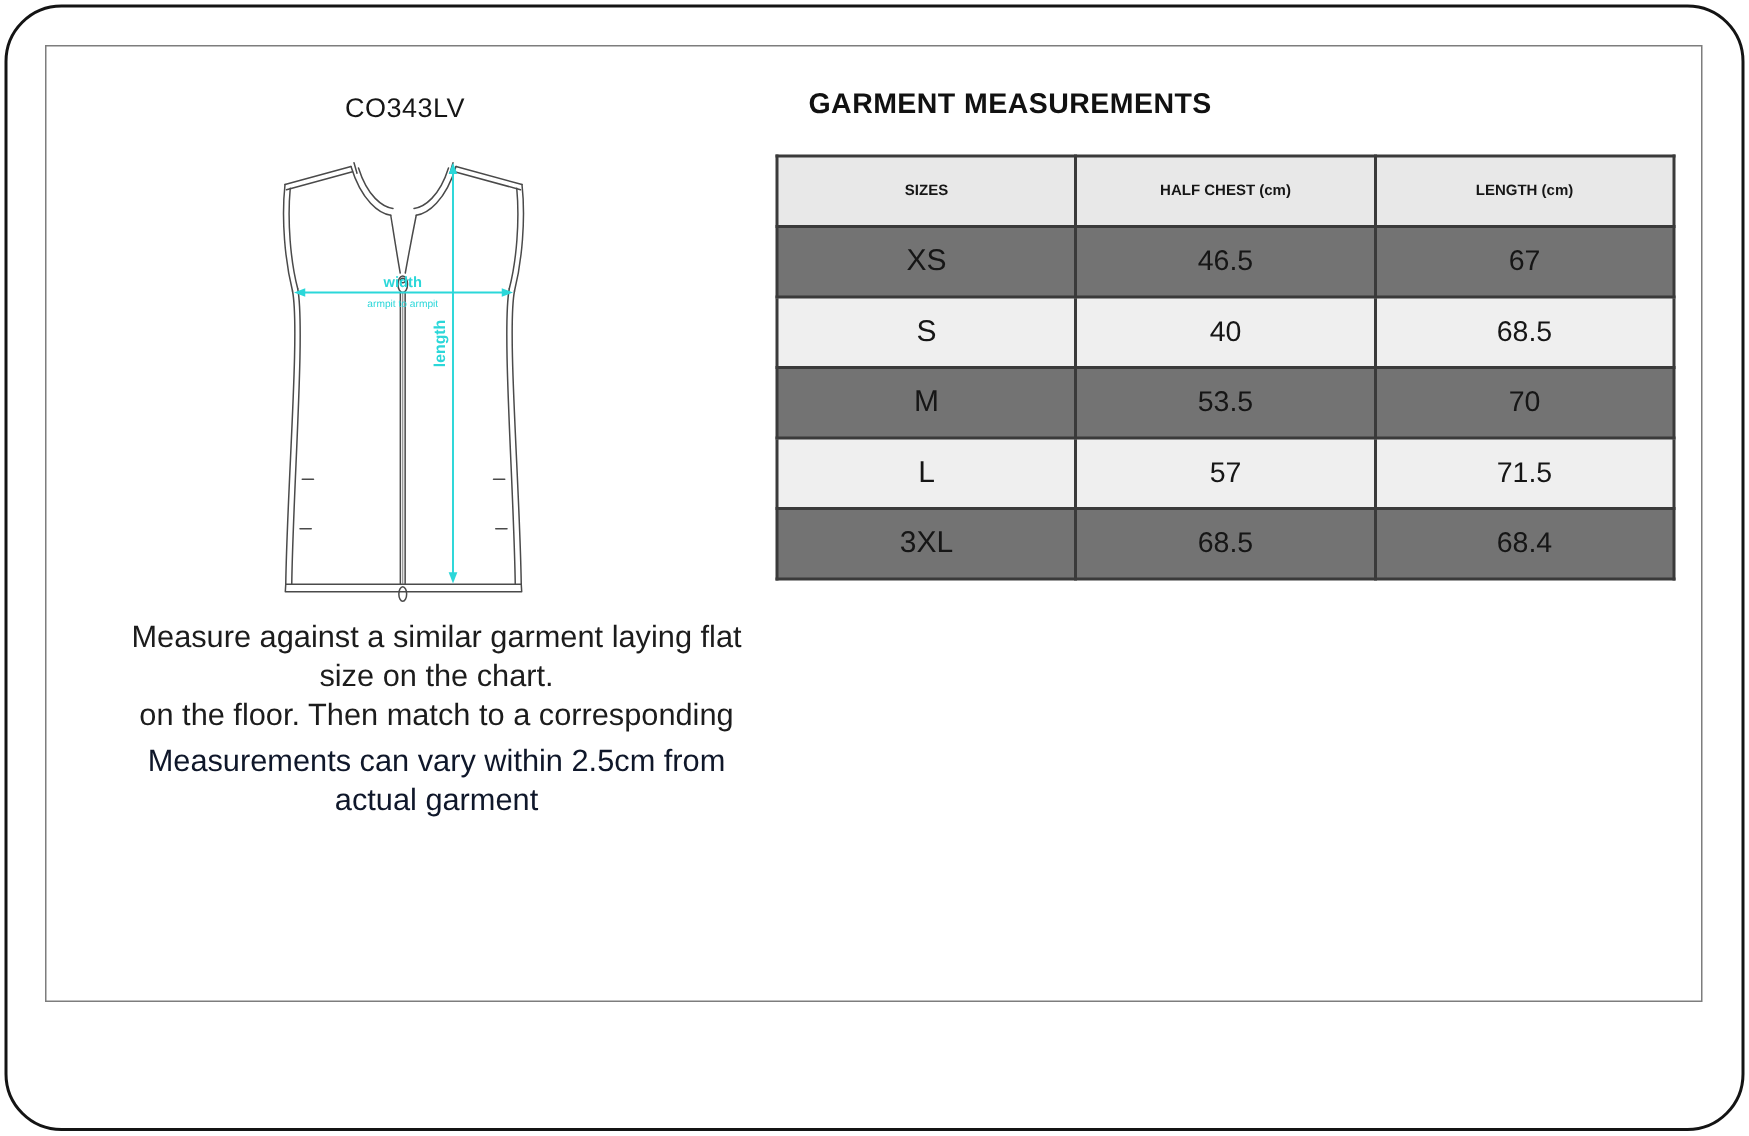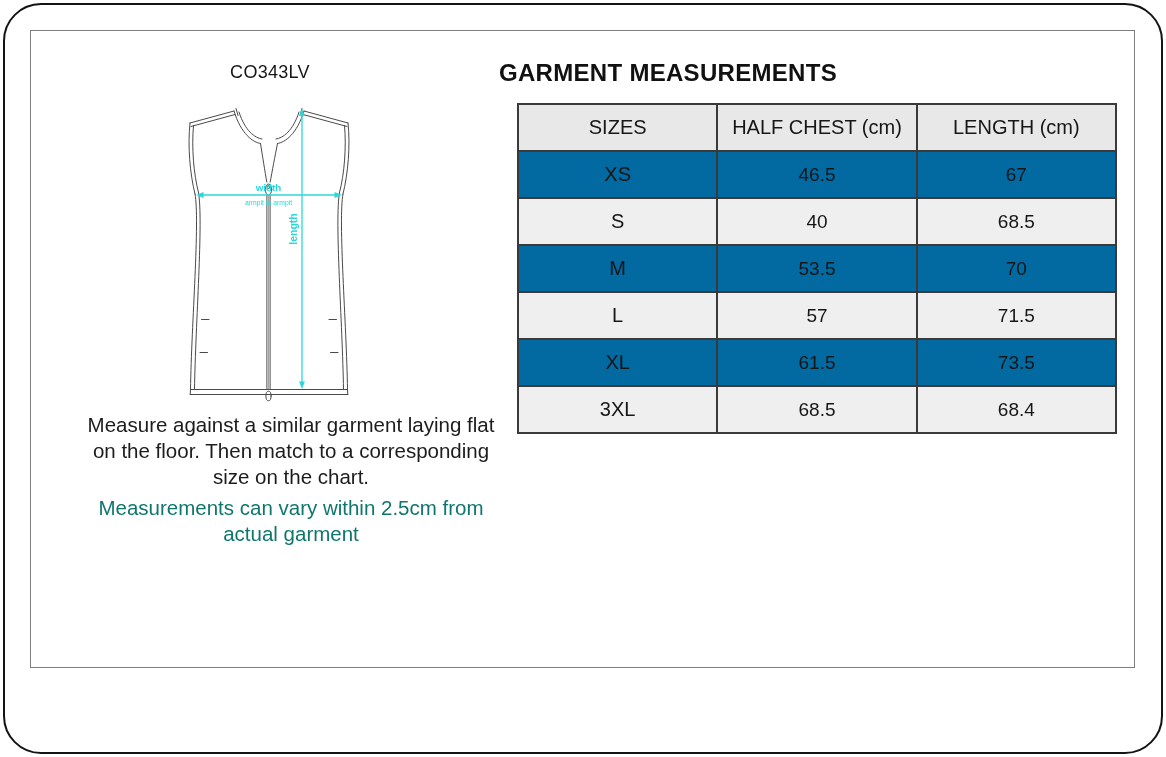--- a/index.html
+++ b/index.html
@@ -24,36 +24,36 @@
   .garment-line{fill:none;stroke:#4a4a4a;stroke-width:1;stroke-linecap:round;}
   .garment-thin{fill:none;stroke:#6a6a6a;stroke-width:.6;}
   .measure-line{fill:none;stroke:#2bd7d9;stroke-width:1.3;}
   .measure-head{fill:#2bd7d9;stroke:none;}
   .measure-label{fill:#2bd7d9;font-family:"Liberation Sans",sans-serif;font-weight:bold;}
   .measure-sublabel{fill:#2bd7d9;font-family:"Liberation Sans",sans-serif;}
   .instructions{
     position:absolute;left:56px;top:412px;width:470px;
     font-size:20.5px;line-height:25.8px;color:#1c1c1c;text-align:center;
   }
-  .warning{margin-top:6px;color:#0f766e;}
+  .warning{margin-top:6px;color:#0f172a;}
   .table-title{
-    position:absolute;left:499px;top:59px;
-    font-size:24px;font-weight:600;letter-spacing:.3px;color:#111;
+    position:absolute;left:539px;top:59px;
+    font-size:19px;font-weight:600;letter-spacing:.3px;color:#111;
   }
   table.size-table{
     position:absolute;left:517px;top:103px;width:600px;
     border-collapse:collapse;text-align:center;table-layout:fixed;
     border:2.5px solid #3a3a3a;
   }
   .size-table th,.size-table td{border:2px solid #3a3a3a;padding:0;}
   .size-table th{
-    height:45px;background:#e8e8e8;font-size:20px;font-weight:normal;color:#161616;
+    height:45px;background:#e8e8e8;font-size:10px;font-weight:bold;color:#161616;
     border-bottom:2.5px solid #3a3a3a;
   }
-  .size-table td{height:45px;font-size:19px;color:#161616;background:#0369a1;}
+  .size-table td{height:45px;font-size:19px;color:#161616;background:#737373;}
   .size-table td.size-cell{font-size:20px;}
   .size-table tbody tr:nth-child(even) td{background:#efefef;}
 </style>
 </head>
 <body>
 
 <div class="outer-border"></div>
 <div class="inner-frame"></div>
 
 <div class="product-code">CO343LV</div>
@@ -106,22 +106,22 @@
   <g>
     <path class="measure-line" d="M137,14 L137,288"></path>
     <path class="measure-head" d="M137,10.5 L134.1,18 L139.9,18 Z"></path>
     <path class="measure-head" d="M137,291 L134.1,283.5 L139.9,283.5 Z"></path>
   </g>
   <text class="measure-label" x="131.5" y="131" font-size="10.5" text-anchor="middle" transform="rotate(-90 131.5 131)">length</text>
 </svg>
 
 <div class="instructions">
   <div>Measure against a similar garment laying flat</div>
+  <div>size on the chart.</div>
   <div>on the floor. Then match to a corresponding</div>
-  <div>size on the chart.</div>
   <div class="warning">
     <div>Measurements can vary within 2.5cm from</div>
     <div>actual garment</div>
   </div>
 </div>
 
 <div class="table-title">GARMENT MEASUREMENTS</div>
 
 <table class="size-table">
   <thead>
@@ -146,23 +146,18 @@
       <td class="size-cell">M</td>
       <td>53.5</td>
       <td>70</td>
     </tr>
     <tr>
       <td class="size-cell">L</td>
       <td>57</td>
       <td>71.5</td>
     </tr>
     <tr>
-      <td class="size-cell">XL</td>
-      <td>61.5</td>
-      <td>73.5</td>
-    </tr>
-    <tr>
       <td class="size-cell">3XL</td>
       <td>68.5</td>
       <td>68.4</td>
     </tr>
   </tbody>
 </table>
 
 </body></html>

